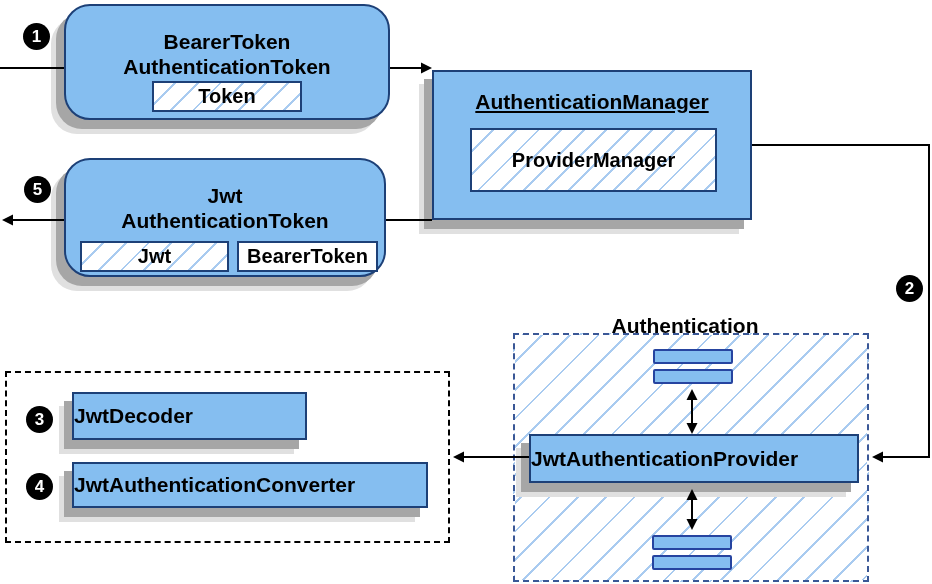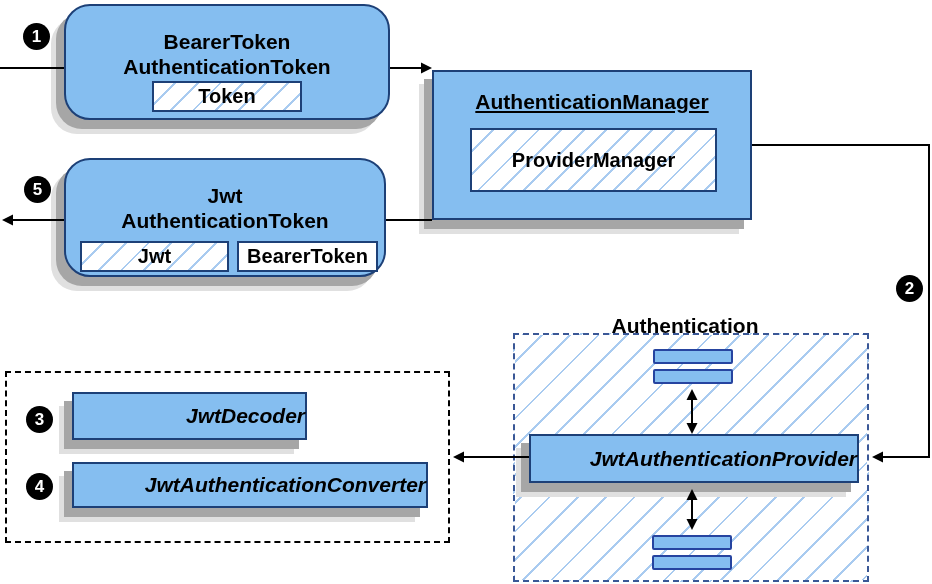--- a/index.html
+++ b/index.html
@@ -10,21 +10,21 @@
   .abs{position:absolute;box-sizing:border-box;}
   
   .node{
     background:var(--node-fill,#85BEF0);
     border:2px solid var(--node-border,#1D4077);
     box-shadow:-8px 9px 0 var(--shadow-dark,#A6A6A6),-13px 14px 0 var(--shadow-light,#E0E0E0);
     z-index:2;
   }
   .rounded{border-radius:26px;}
   .node .titles{text-align:center;font-size:21px;line-height:25px;padding-top:23px;}
-  .center{display:flex;align-items:center;justify-content:flex-end;font-style:italic;}
+  .center{display:flex;align-items:center;justify-content:flex-start;}
   .lbl{font-size:21px;}
   
   .chip{
     position:absolute;box-sizing:border-box;
     border:2px solid var(--node-border,#1D4077);
     background-color:#fff;
     display:flex;align-items:center;justify-content:center;
     font-size:20px;z-index:3;
   }
   .hatch{

